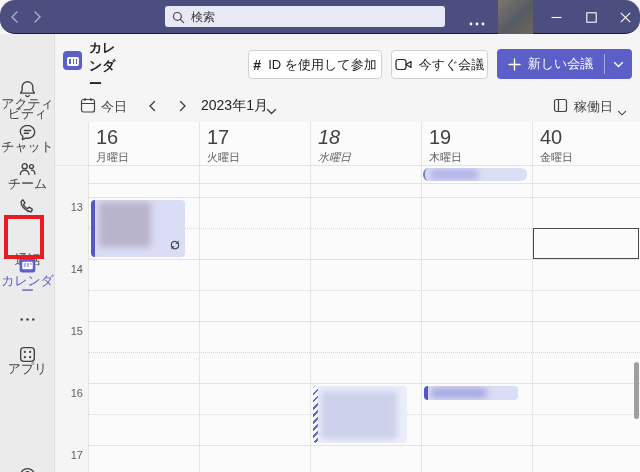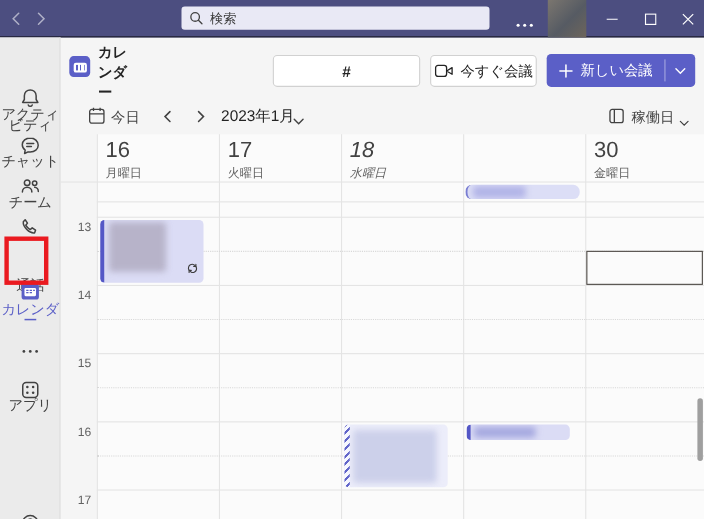--- a/index.html
+++ b/index.html
@@ -6,21 +6,21 @@
   html,body { background:#d0d0d0; }
   #page {
     position:relative; width:640px; height:472px; overflow:hidden;
     background:#f5f5f5;
     font-family:"Liberation Sans","DejaVu Sans",sans-serif;
     color:#242424;
   }
   .abs { position:absolute; }
 
   
-  #titlebar { left:0; top:0; width:640px; height:34px; background:#4c4e80; border-bottom:1px solid #1a1a28; }
+  #titlebar { left:0; top:0; width:640px; height:34px; background:#4c4e80; border-bottom:1px solid #1a1a28;border-radius:15px; }
   .tb-chev { top:9px; width:14px; height:16px; color:rgba(255,255,255,.55); }
   #search-box { left:165px; top:6px; width:280px; height:21px; background:#e9e9f5; border:none; border-radius:3px;
     padding:0 8px 0 26px; font-size:12px; color:#3a3a3a; font-family:inherit; }
   #search-box::placeholder { color:#3a3a3a; opacity:1; }
   #search-icon { left:172px; top:10px; }
   #avatar { left:498px; top:0; width:35px; height:34px;
     background:linear-gradient(135deg,#7b766f 0%,#565b63 55%,#6d655b 100%); }
   .winbtn { top:8px; width:20px; height:18px; display:flex; align-items:center; justify-content:center; }
 
   
@@ -201,20 +201,21 @@
   <div id="annotation-box" class="abs"></div>
 
   <div id="app-icon" class="abs">
     <div class="inner"></div>
       <div class="dots"></div>
   </div>
   <div id="page-title" class="abs">カレンダー</div>
 
   <div class="abs hd-btn" style="left:248px;width:134px;">
     <span style="font-weight:700;font-size:14px;">#</span>
+    <span>ID を使用して参加</span>
   </div>
 
   <div id="new-meeting" class="abs">
     <div class="main">
       <span style="display:flex;">
         <svg width="13" height="13" viewBox="0 0 13 13" stroke="#fff" stroke-width="1.4" stroke-linecap="round">
             <path d="M6.5 1v11M1 6.5h11"></path>
           </svg>
       </span>
       <span>新しい会議</span>
@@ -299,22 +300,26 @@
     <div class="day-wd">月曜日</div>
   </div>
   <div class="abs day-head" style="left:207px;">
     <div class="day-num">17</div>
     <div class="day-wd">火曜日</div>
   </div>
   <div class="abs day-head" style="left:318px;font-style:italic;">
     <div class="day-num">18</div>
     <div class="day-wd">水曜日</div>
   </div>
+  <div class="abs day-head" style="left:429px;">
+    <div class="day-num">19</div>
+    <div class="day-wd">木曜日</div>
+  </div>
   <div class="abs day-head" style="left:540px;">
-    <div class="day-num">30</div>
+    <div class="day-num">40</div>
     <div class="day-wd">金曜日</div>
   </div>
 
   <div class="abs hour-lbl" style="top:201px;">13</div>
   <div class="abs hour-lbl" style="top:263px;">14</div>
   <div class="abs hour-lbl" style="top:325px;">15</div>
   <div class="abs hour-lbl" style="top:387px;">16</div>
   <div class="abs hour-lbl" style="top:449px;">17</div>
 
   <div id="events-layer" class="abs" style="left:0;top:0;width:640px;height:472px;pointer-events:none;">

